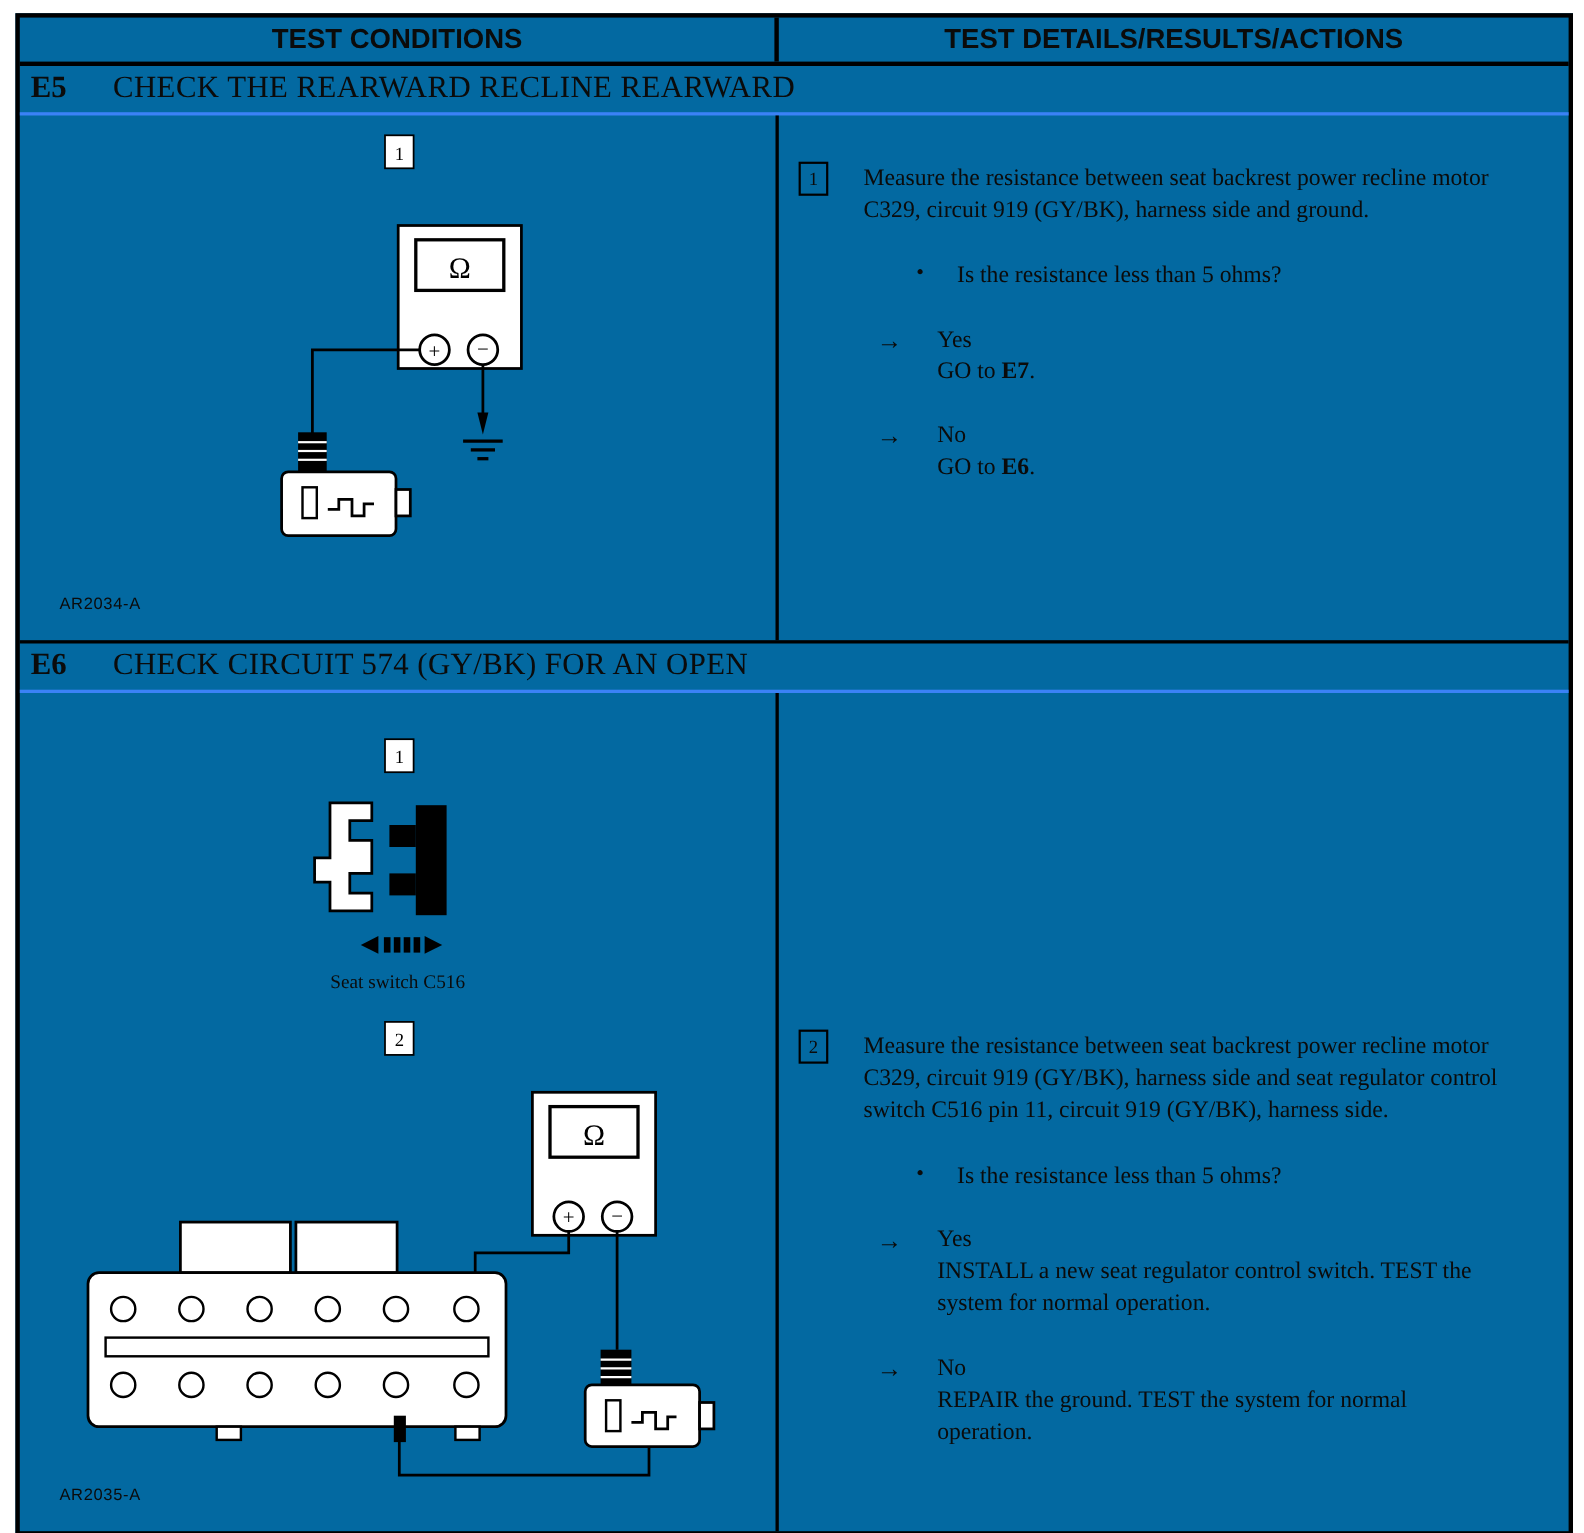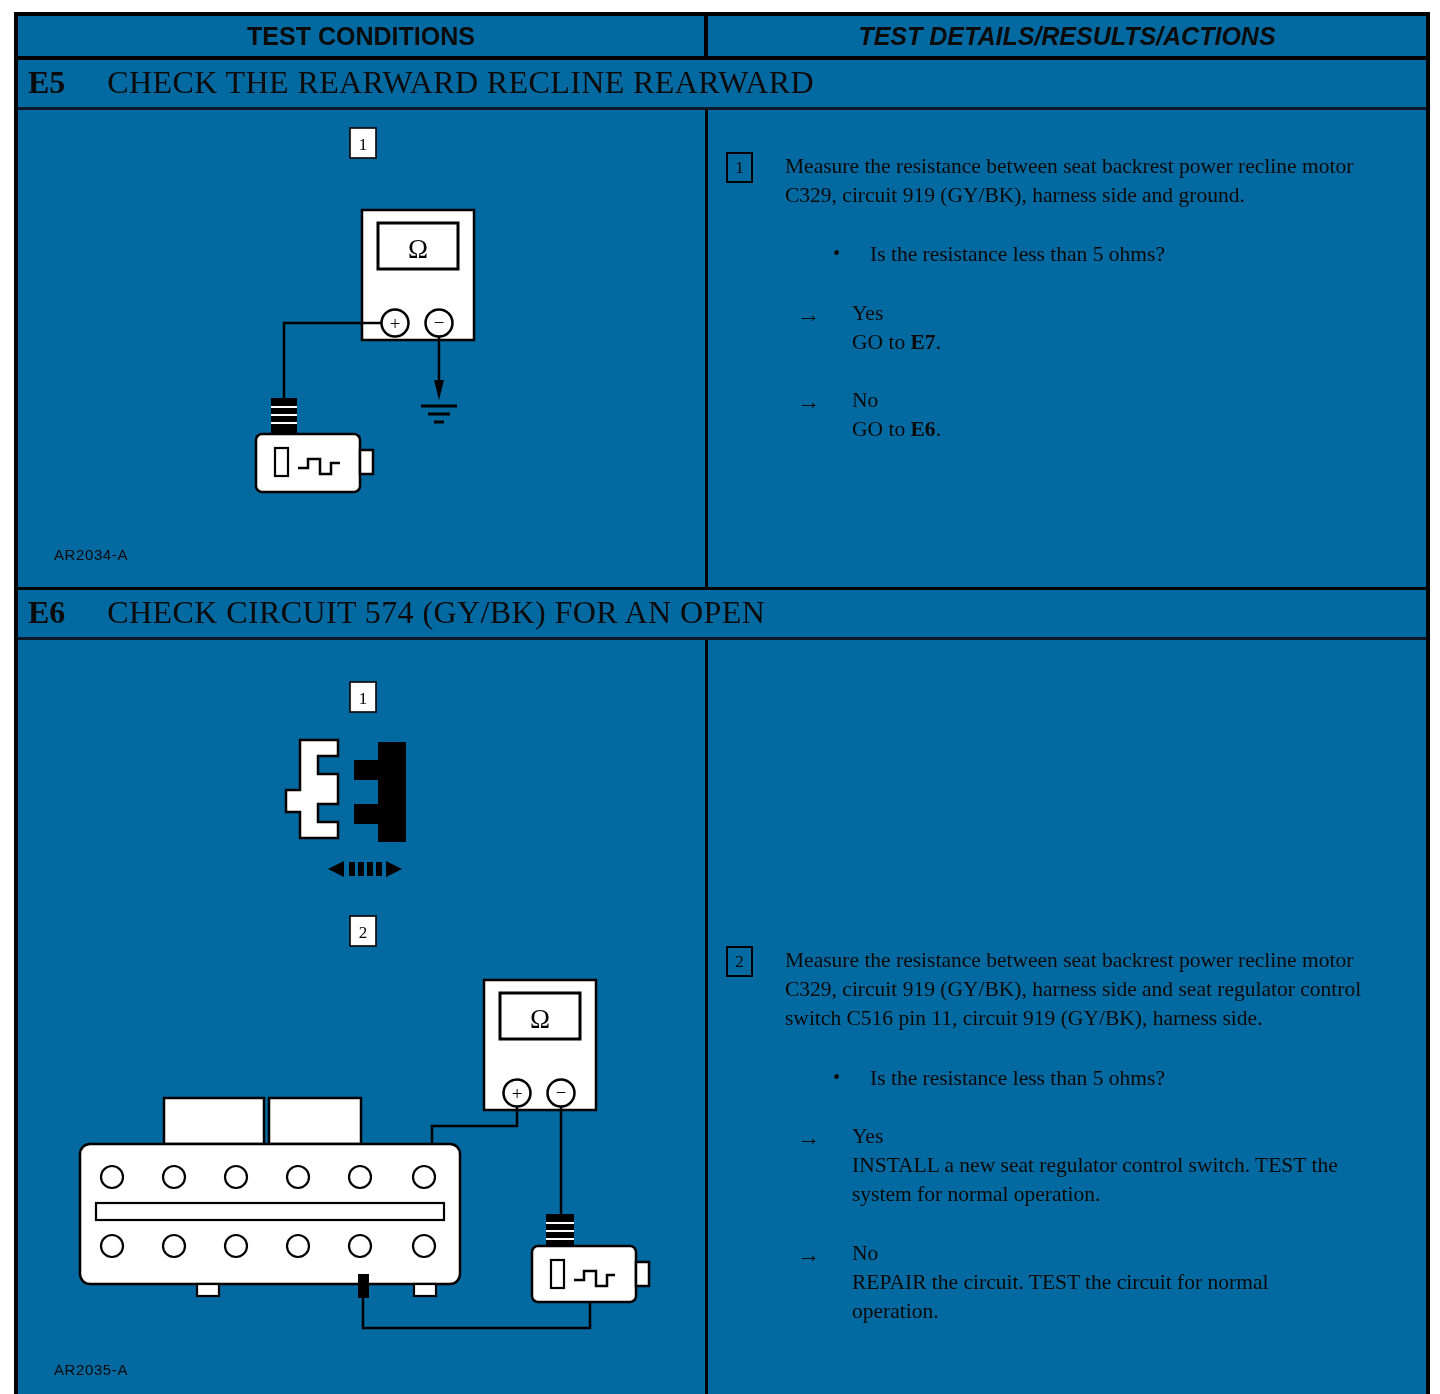--- a/index.html
+++ b/index.html
@@ -16,27 +16,27 @@
   .thead { display: flex; border-bottom: 4px solid #000; }
   .th {
     font-family: "Liberation Sans", sans-serif;
     font-weight: bold;
     font-size: 25px;
     text-align: center;
     padding: 6px 0 5px;
     letter-spacing: 0px;
   }
   .th-left { width: 690px; border-right: 4px solid #000; }
-  .th-right { flex: 1; font-style: italic; }
+  .th-right { flex: 1; }
 
   
   .section-row {
-    border-bottom: 3px solid #0f172a;
+    border-bottom: 3px solid #3b82f6;
     padding: 4px 8px 6px 10px;
-    font-size: 32px;
+    font-size: 28px;
     display: flex;
     align-items: baseline;
   }
   .section-id { font-weight: bold; margin-right: 42px; }
   .section-title { letter-spacing: 0.4px; }
 
   
   .content-row { display: flex; border-bottom: 3px solid #000; }
   .content-row.last { border-bottom: none; }
   .cell-left {
@@ -199,20 +199,21 @@
           </g>
           <g>
             <polygon points="296,191 312,183 312,199" fill="#000"></polygon>
             <rect x="317" y="184" width="6" height="14" fill="#000"></rect>
             <rect x="326" y="184" width="6" height="14" fill="#000"></rect>
             <rect x="335" y="184" width="6" height="14" fill="#000"></rect>
             <rect x="344" y="184" width="6" height="14" fill="#000"></rect>
             <polygon points="354,183 354,199 370,191" fill="#000"></polygon>
           </g>
         </svg>
+        <div class="figure-caption">Seat switch C516</div>
 
         <svg class="figure-svg" width="660" height="438" viewBox="0 0 660 438" style="margin-top:22px;">
           <g>
             <rect x="318" y="4" width="26" height="30" fill="#fff" stroke="#000" stroke-width="1.6"></rect>
             <text x="331" y="26" text-anchor="middle" font-size="17">2</text>
           </g>
 
           <g>
             <rect x="452" y="68" width="112" height="130" fill="#fff" stroke="#000" stroke-width="2.5"></rect>
             <rect x="468" y="81" width="80" height="46" fill="#fff" stroke="#000" stroke-width="3"></rect>
@@ -280,21 +281,21 @@
               <span class="arrow-col">→</span>
               <div>
                 <div class="result-label">Yes</div>
                 <div class="result-action">INSTALL a new seat regulator control switch. TEST the system for normal operation.</div>
               </div>
             </div>
             <div class="result">
               <span class="arrow-col">→</span>
               <div>
                 <div class="result-label">No</div>
-                <div class="result-action">REPAIR the circuit. TEST the circuit for normal operation.</div>
+                <div class="result-action">REPAIR the ground. TEST the system for normal operation.</div>
               </div>
             </div>
           </div>
         </div>
       </div>
     </div>
 
   </div>
 </div>
 

